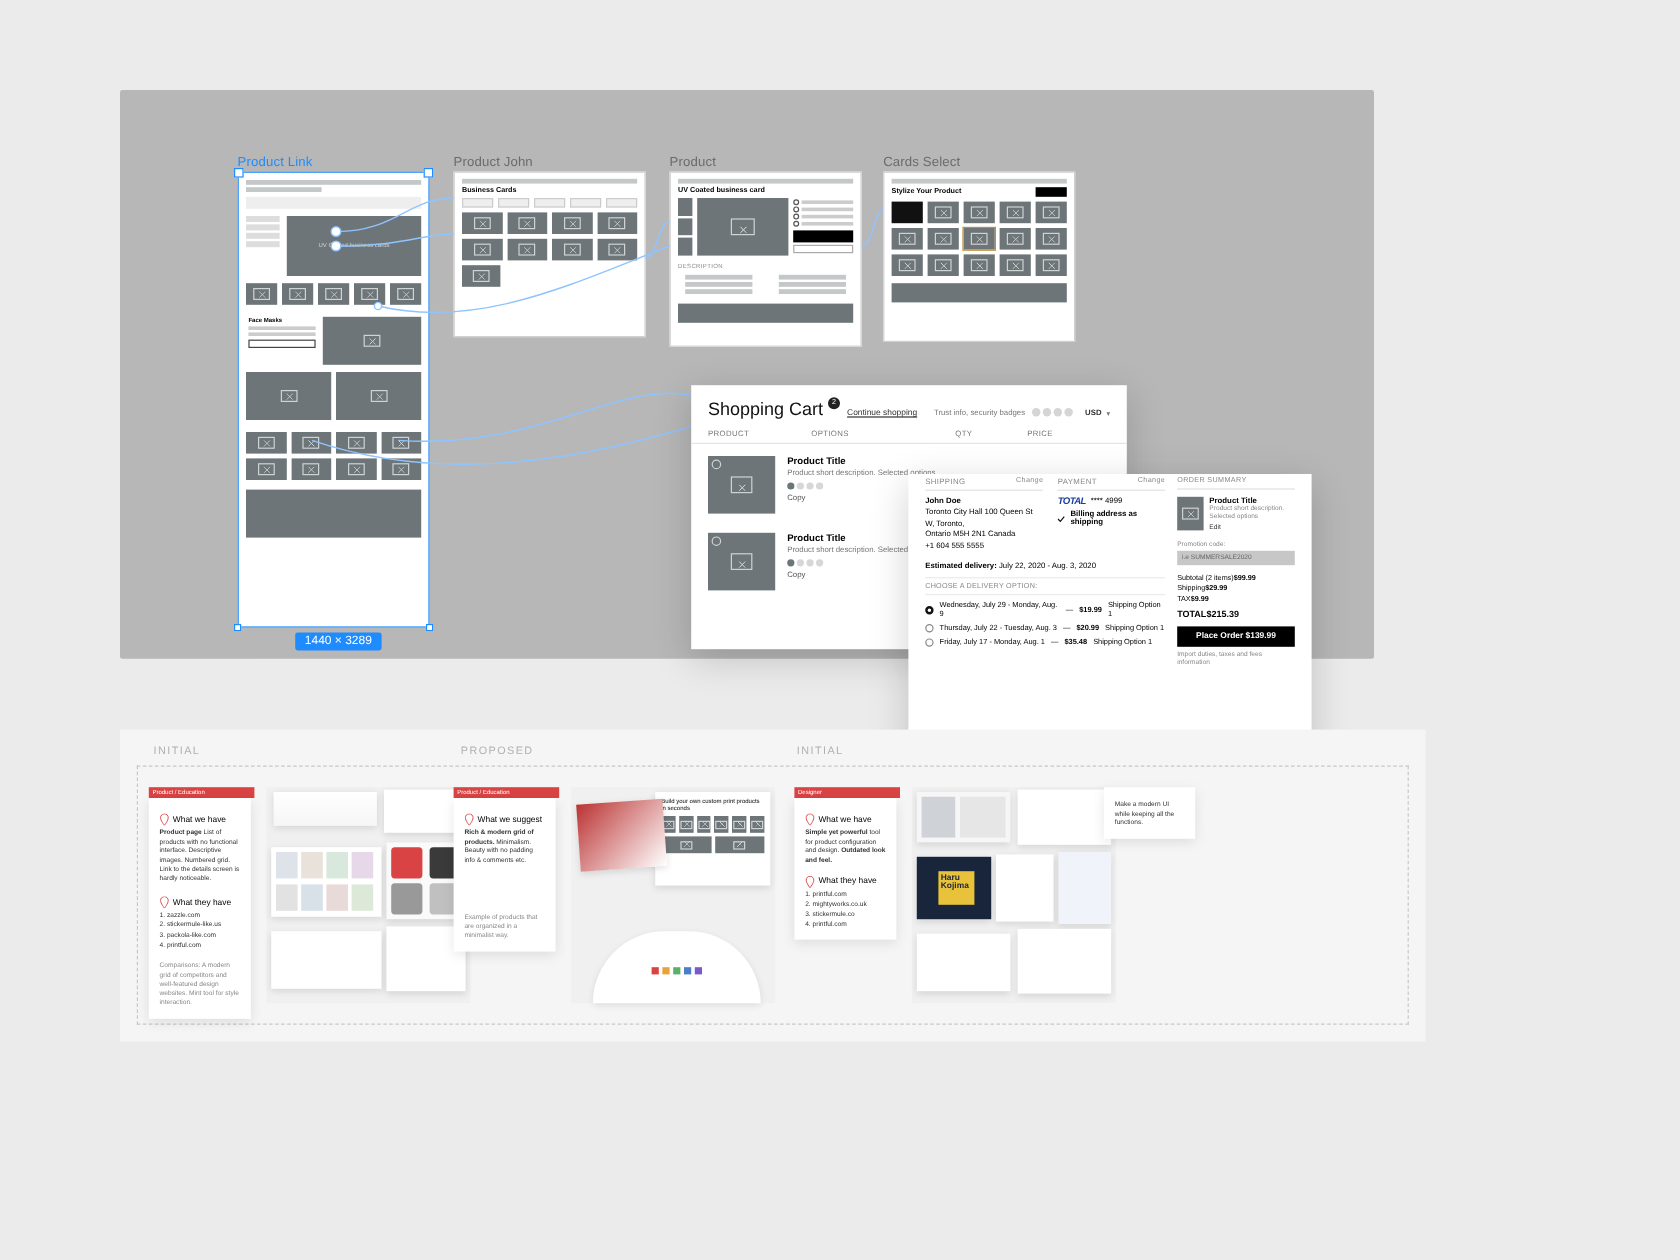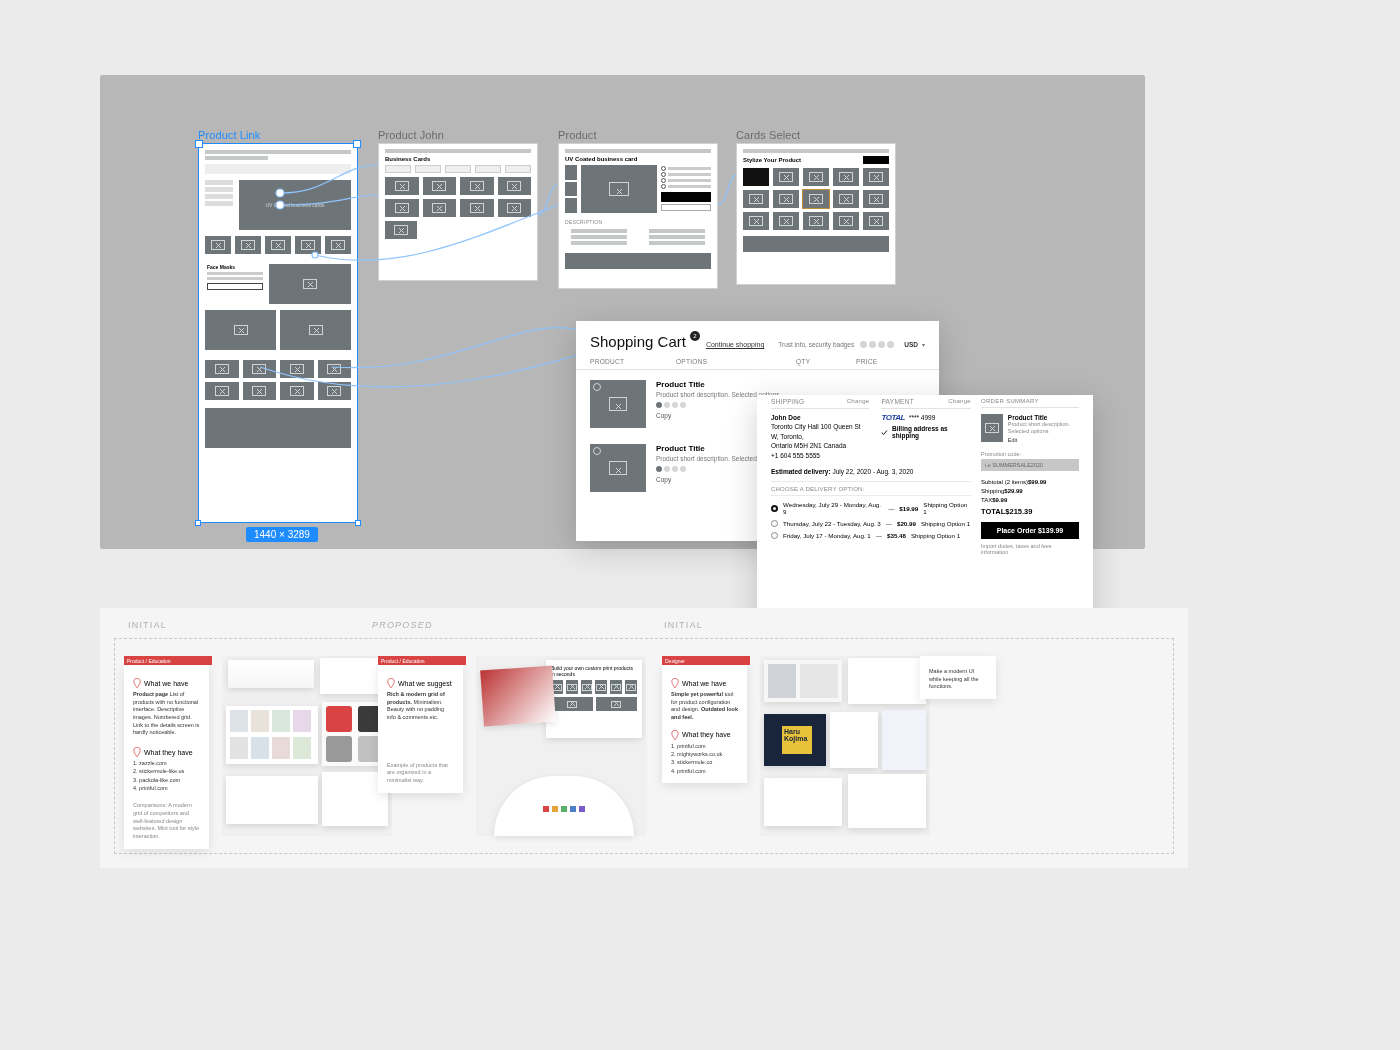--- a/index.html
+++ b/index.html
@@ -540,21 +540,21 @@
             <span>$215.39</span>
           </div>
         <div class="co-cta">Place Order $139.99</div>
         <div class="co-note">Import duties, taxes and fees information</div>
       </div>
     </div>
   </div>
 
   <div class="bottom">
     <div class="bot-label" style="left:28px;">INITIAL</div>
-    <div class="bot-label" style="left:272px;font-style:italic;">PROPOSED</div>
+    <div class="bot-label" style="left:284px;">PROPOSED</div>
     <div class="bot-label" style="left:564px;">INITIAL</div>
     <div class="bottom-inner"></div>
 
     <div class="bot-group" style="left:24px;">
       <div style="width:88px;">
         <div class="redtab">Product / Education</div>
         <div class="bot-card" style="border-radius:0;">
           <div class="bot-h">
               <svg class="pin" viewBox="0 0 10 12">
                 <path d="M5 0 C7.5 0 9 2 9 4 C9 7 5 12 5 12 C5 12 1 7 1 4 C1 2 2.5 0 5 0 Z" fill="none" stroke="#d94343" stroke-width="1"></path>

